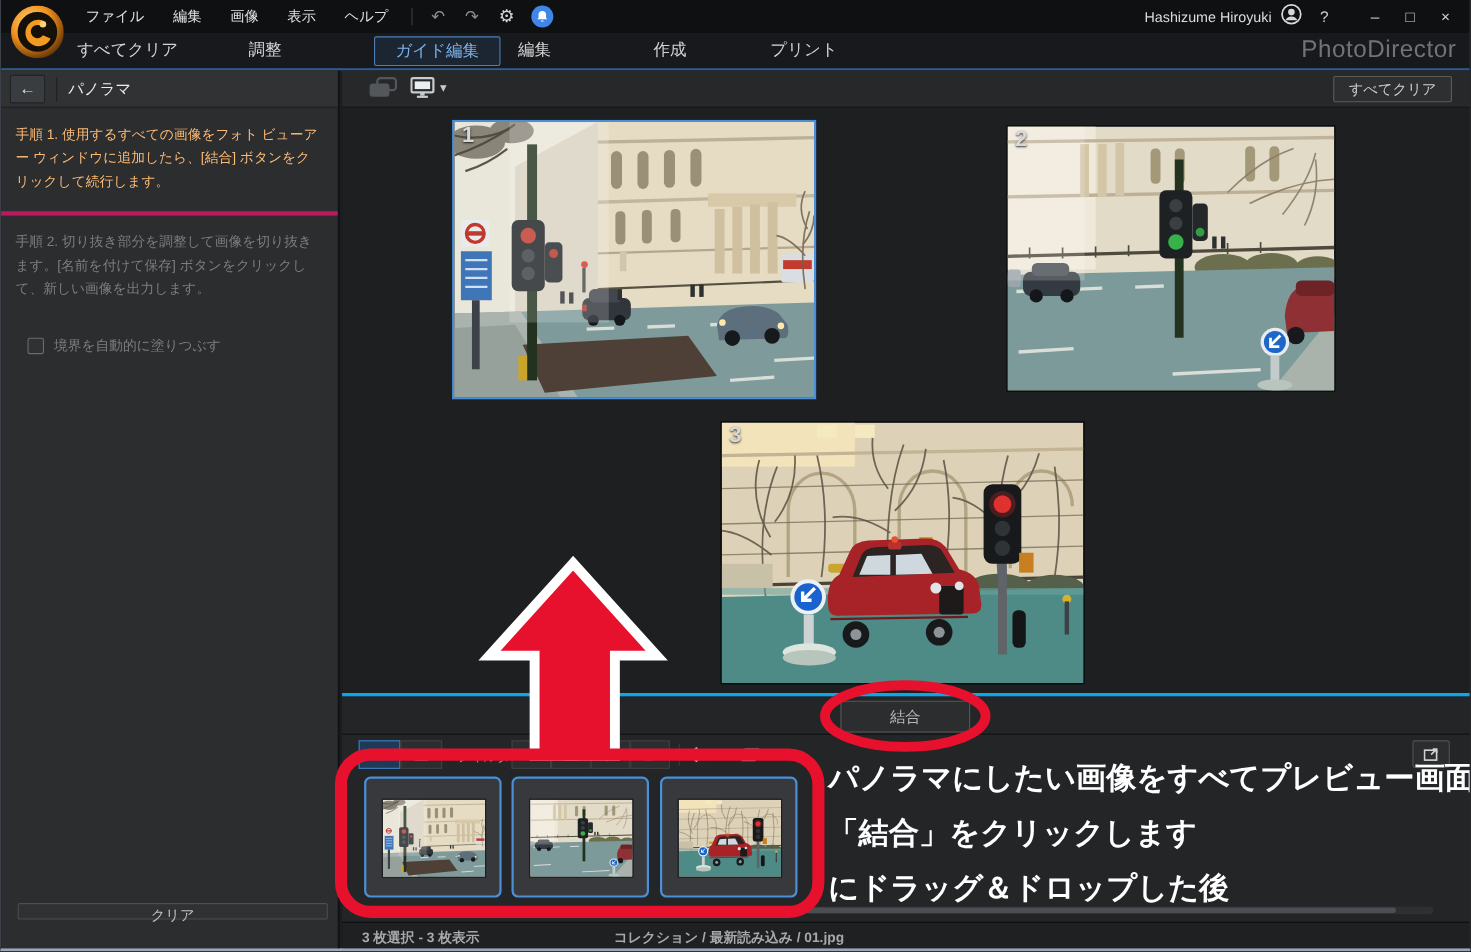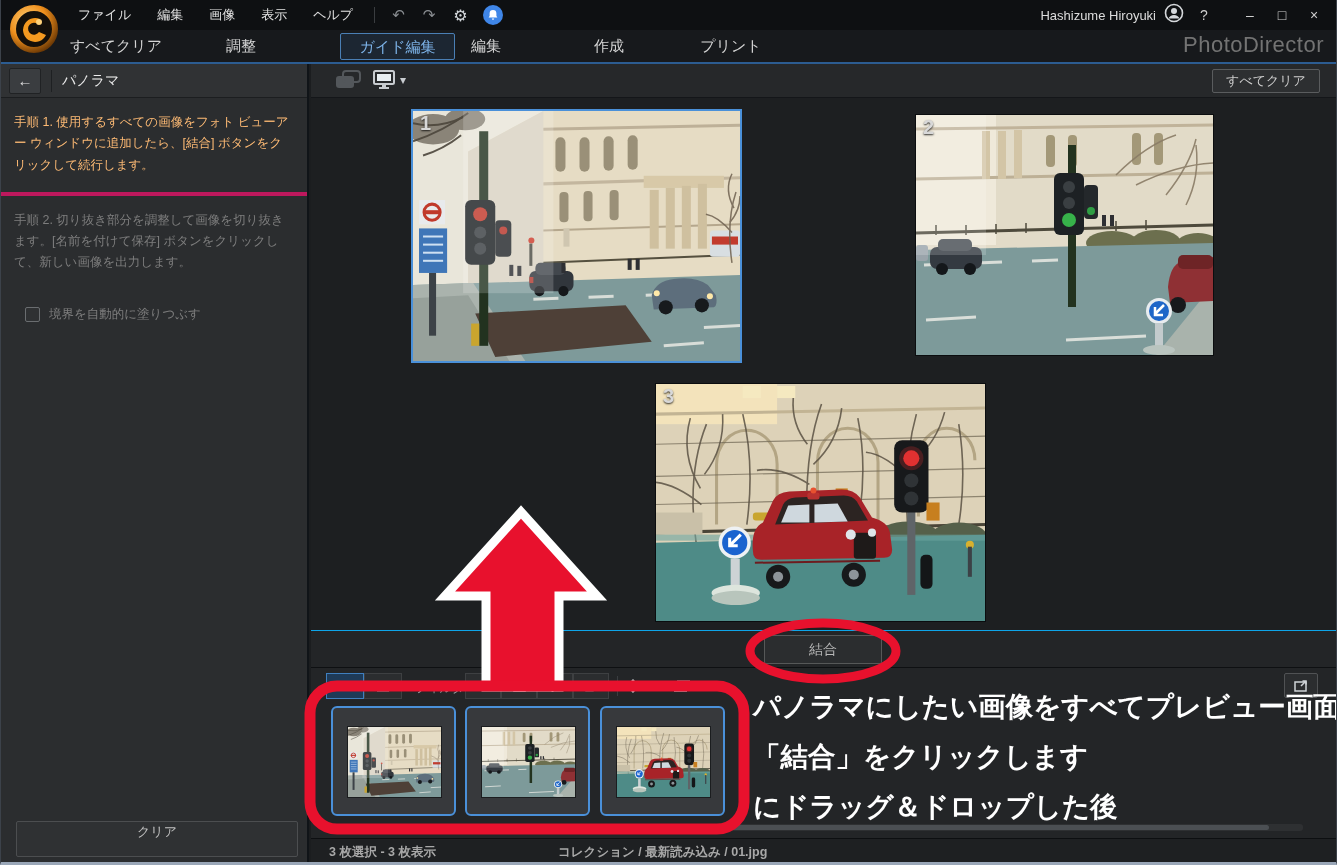--- a/index.html
+++ b/index.html
@@ -36,33 +36,33 @@
   .sidebar{ position:absolute; left:0; top:0; width:308px; height:100%; background:#2b2d2f; border-right:2px solid #101418; }
   .sb-header{ height:34px; background:#303234; border-bottom:1px solid #1c1e20; display:flex; align-items:center; }
   .back-btn{ width:32px; height:26px; margin-left:8px; background:#3a3d40; border:1px solid #202224; border-radius:2px; display:flex; align-items:center; justify-content:center; font-size:15px; color:#e0e0e0; }
   .sb-hsep{ width:1px; height:22px; background:#1e2022; margin:0 10px; }
   .sb-title{ font-size:14px; color:#ececec; }
   .sb-step{ padding:14px 13px 16px 13px; font-size:12.5px; line-height:1.7; color:#fdba74; border-bottom:4px solid #be185d; }
   .sb-step.disabled{ color:#7d7d7d; border-bottom:none; }
   .cb-row{ display:flex; align-items:center; gap:9px; margin:16px 0 0 24px; }
   .cb-box{ width:15px; height:15px; border:1px solid #6a6d70; background:#2f3133; border-radius:2px; }
   .cb-label{ font-size:12.5px; color:#7d7d7d; }
-  .sb-clear{ position:absolute; left:15px; top:757px; width:282px; height:36px; background:#2f3133; border:1px solid #4c4e50; border-radius:2px; color:#c3c3c3; font-size:13px; text-align:center; line-height:20px; }
+  .sb-clear{ position:absolute; left:15px; top:757px; width:282px; height:15px; background:#2f3133; border:1px solid #4c4e50; border-radius:2px; color:#c3c3c3; font-size:13px; text-align:center; line-height:20px; }
   
   .main{ position:absolute; left:310px; top:0; width:1027px; height:100%; }
   .main-toolbar{ position:absolute; left:0; top:0; width:100%; height:34px; background:#26282a; border-bottom:1px solid #141619; }
   .mt-ico{ position:absolute; top:6px; }
   .clear-all-btn{ position:absolute; right:18px; top:5px; width:108px; height:24px; background:#2d2f31; border:1px solid #5a5c5e; border-radius:2px; color:#cfcfcf; font-size:13px; text-align:center; line-height:22px; }
   .viewer{ position:absolute; left:0; top:34px; width:100%; height:532px; background:#1d1f21; }
   .photo{ position:absolute; background:#101214; }
   .photo svg{ display:block; }
   .photo.selected{ border:2px solid #4a90d9; }
   .photo.plain{ border:1px solid #0b0d0f; }
   .photo-num{ position:absolute; top:1px; left:7px; font-size:20px; font-weight:bold; color:#d8d8d8; text-shadow:0 1px 2px rgba(0,0,0,.8); }
-  .merge-bar{ position:absolute; left:0; top:566px; width:100%; height:38px; background:#232527; border-top:1px solid #0ea5e9; border-bottom:1px solid #0e1012; }
+  .merge-bar{ position:absolute; left:0; top:566px; width:100%; height:38px; background:#232527; border-top:3px solid #0ea5e9; border-bottom:1px solid #0e1012; }
   .merge-btn{ position:absolute; left:453px; top:4px; width:118px; height:29px; background:#2b2d2f; border:1px solid #565858; border-radius:2px; color:#b8b8b8; font-size:14px; text-align:center; line-height:27px; }
   
   .filmstrip{ position:absolute; left:0; top:604px; width:100%; height:170px; background:#232527; }
   .fs-btn{ position:absolute; top:5px; height:26px; background:#2b2d2f; border:1px solid #3e4042; display:flex; align-items:center; justify-content:center; }
   .fs-btn.active{ background:#1e3a57; border:1px solid #3f7fbf; }
   .fs-label{ position:absolute; left:104px; top:12px; font-size:12px; color:#9ea2a6; }
   .fs-sep{ position:absolute; left:306px; top:8px; width:1px; height:20px; background:#3a3d40; }
   .glyph{ font-size:12px; color:#d8dadc; }
   .thumb{ position:absolute; top:38px; width:125px; height:110px; background:#37393c; border:2px solid #4a90d9; border-radius:6px; }
   .thumb svg{ position:absolute; left:14px; top:18px; border:1px solid #1b1d1f; display:block; }

